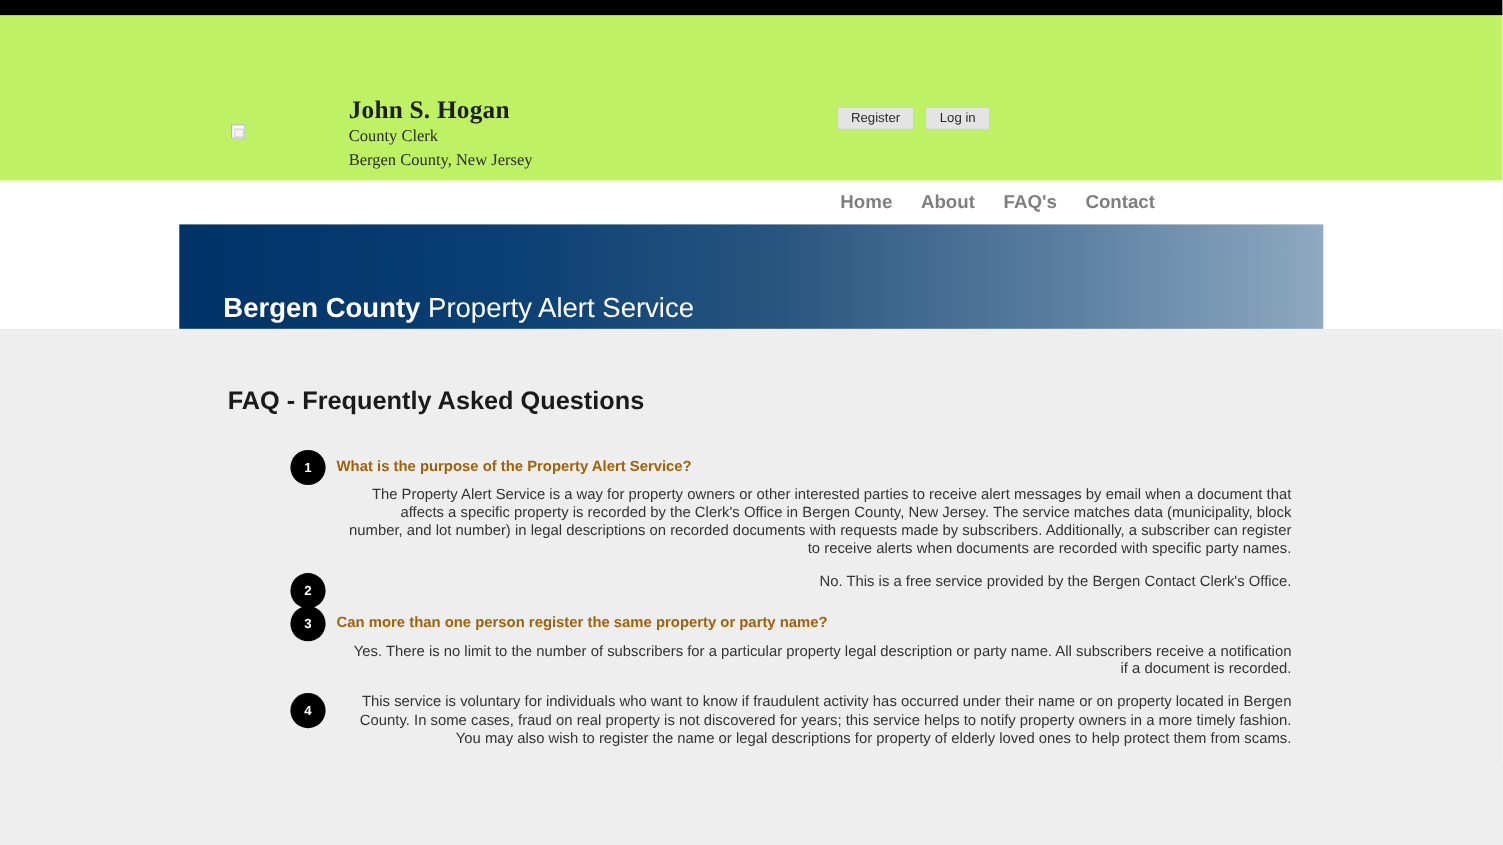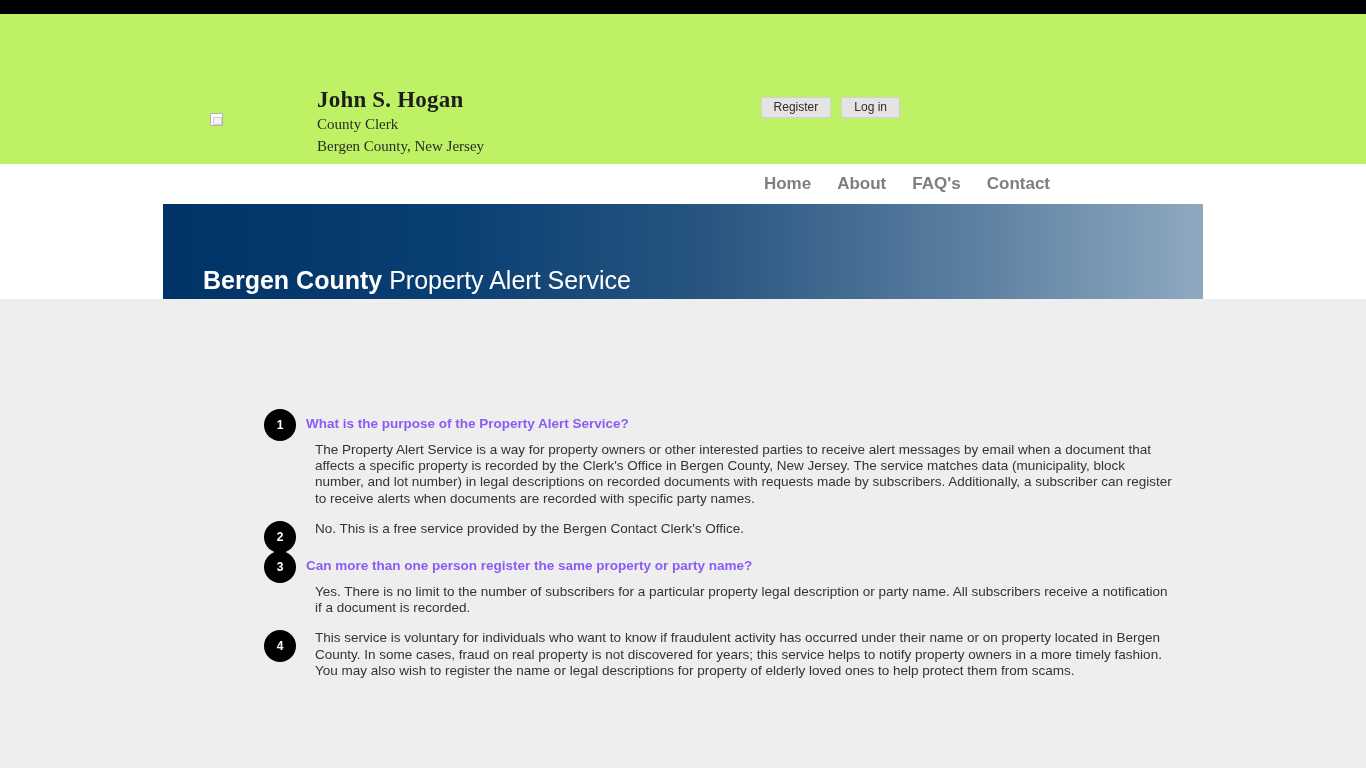--- a/index.html
+++ b/index.html
@@ -168,31 +168,32 @@
     font-size: 12px;
     font-weight: bold;
     display: flex;
     align-items: center;
     justify-content: center;
   }
   .faq-q {
     margin-left: 42px;
     font-size: 13.5px;
     font-weight: bold;
-    color: #8b5cf6;
+    color: #a16207;
     line-height: 20px;
     padding-top: 5px;
   }
   .faq-a {
     margin-left: 51px;
     margin-top: 8px;
     font-size: 13.5px;
     color: #333333;
     line-height: 16.2px;
     max-width: 860px;
+    text-align: right;
   }
 </style>
 </head>
 <body>
 
 <div class="topbar"></div>
 
 <div class="page">
 
   <div class="header">
@@ -218,20 +219,21 @@
     </div>
   </div>
 
   <div class="banner">
     <div class="banner-text">
       <span class="banner-strong">Bergen County</span><span class="banner-light"> Property Alert Service</span>
     </div>
   </div>
 
   <div class="content">
+    <div class="faq-title">FAQ - Frequently Asked Questions</div>
 
     <div class="faq-list">
 
       <div class="faq-item">
         <div class="faq-num">1</div>
         <div class="faq-q">What is the purpose of the Property Alert Service?</div>
         <div class="faq-a">The Property Alert Service is a way for property owners or other interested parties to receive alert messages by email when a document that affects a specific property is recorded by the Clerk's Office in Bergen County, New Jersey. The service matches data (municipality, block number, and lot number) in legal descriptions on recorded documents with requests made by subscribers. Additionally, a subscriber can register to receive alerts when documents are recorded with specific party names.</div>
       </div>
 
       <div class="faq-item">

